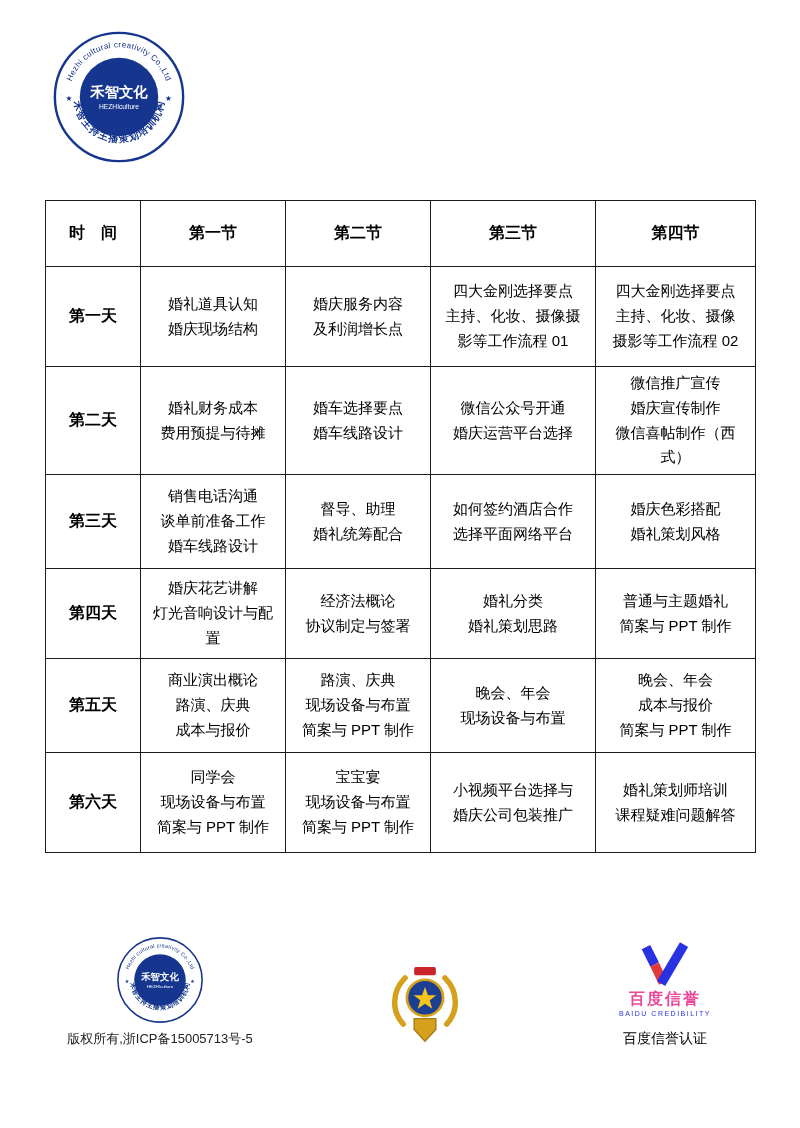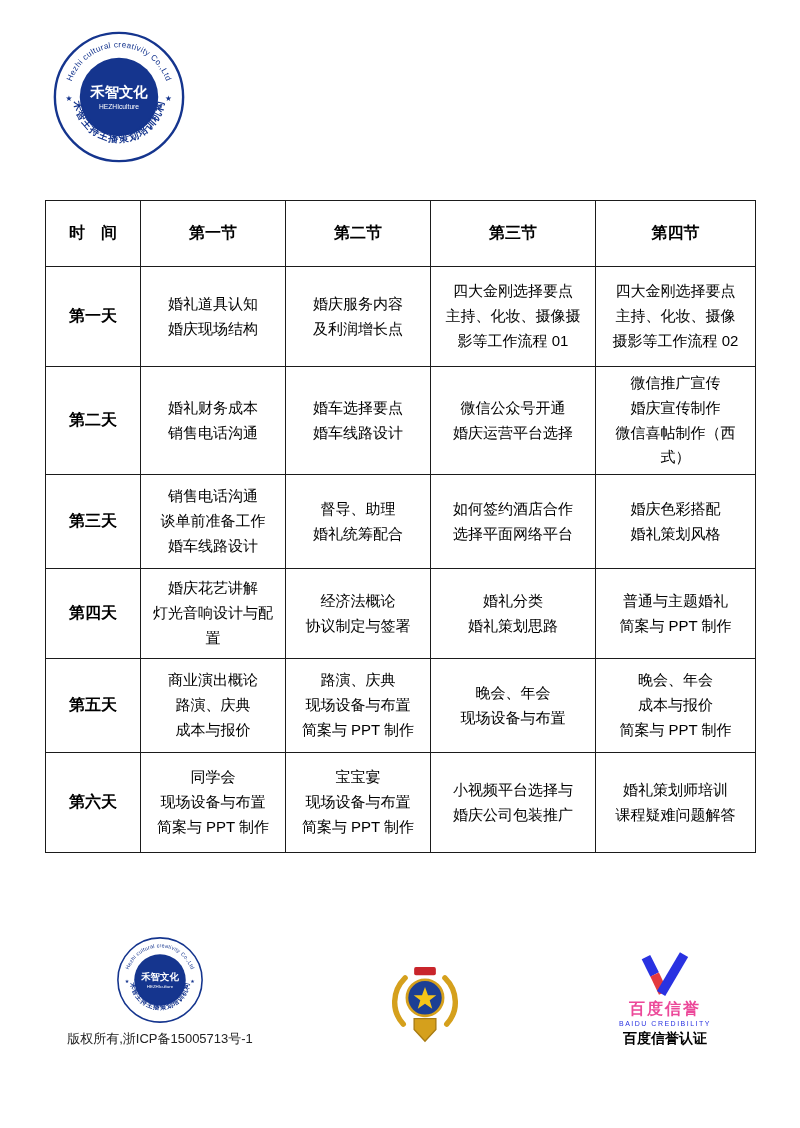--- a/index.html
+++ b/index.html
@@ -32,21 +32,21 @@
   .footer { position:absolute; top:930px; left:45px; right:45px; display:flex; justify-content:space-between; }
   .footer-block { display:flex; flex-direction:column; align-items:center; justify-content:flex-end; height:118px; }
   .footer-block.left { width:230px; }
   .footer-block.center { width:250px; }
   .footer-block.right { width:180px; }
   .logo-sm { width:88px; height:88px; }
   .copyright { margin-top:6px; font-size:13px; color:#222; white-space:nowrap; }
   .police-text { margin-top:6px; font-size:15px; font-weight:bold; color:#000; white-space:nowrap; }
   .baidu-title { font-size:16px; font-weight:bold; color:#ec4899; letter-spacing:2px; margin-top:2px; }
   .baidu-sub { font-size:7px; color:#2932e1; letter-spacing:1.5px; }
-  .baidu-cert { margin-top:3px; font-size:14px; font-weight:bold; color:#000; white-space:nowrap; }
+  .baidu-cert { margin-top:13px; font-size:14px; font-weight:normal; color:#000; white-space:nowrap; }
 
   
   .watermark { position:absolute; right:8px; top:1070px; text-align:left; }
   .wm-row { display:flex; align-items:flex-end; }
   .wm-name { font-size:24px; font-weight:bold; color:#f0558d; letter-spacing:2px; margin-left:2px; }
   .wm-url { font-size:12px; font-weight:bold; color:#f0558d; margin-top:1px; margin-left:4px; }
 
   .ring-text { fill:#15358e; }
 </style>
 </head>
@@ -101,21 +101,21 @@
           <td class="cell">四大金刚选择要点
 主持、化妆、摄像摄
 影等工作流程 01</td>
           <td class="cell">四大金刚选择要点
 主持、化妆、摄像
 摄影等工作流程 02</td>
         </tr>
         <tr>
           <td class="day">第二天</td>
           <td class="cell">婚礼财务成本
-销售电话沟通</td>
+费用预提与待摊</td>
           <td class="cell">婚车选择要点
 婚车线路设计</td>
           <td class="cell">微信公众号开通
 婚庆运营平台选择</td>
           <td class="cell">微信推广宣传
 婚庆宣传制作
 微信喜帖制作（西式）</td>
         </tr>
         <tr>
           <td class="day">第三天</td>
@@ -183,21 +183,21 @@
           <textPath href="#ring-top-2" startOffset="50%" text-anchor="middle">Hezhi cultural creativity Co.,Ltd</textPath>
         </text>
         <text class="ring-text" font-size="10.5" font-weight="bold" letter-spacing="1">
           <textPath href="#ring-bot-2" startOffset="50%" text-anchor="middle">禾智主持主播策划培训机构</textPath>
         </text>
         <text x="14" y="74" font-size="8" fill="#15358e">★</text>
         <text x="118" y="74" font-size="8" fill="#15358e">★</text>
         <text x="70" y="70" text-anchor="middle" font-size="15" font-weight="bold" fill="#ffffff">禾智文化</text>
         <text x="70" y="83" text-anchor="middle" font-size="7" fill="#ffffff">HEZHIculture</text>
       </svg>
-      <div class="copyright">版权所有,浙ICP备15005713号-1</div>
+      <div class="copyright">版权所有,浙ICP备15005713号-5</div>
     </div>
 
     <div class="footer-block center">
       <svg viewBox="0 0 84 92" width="76" height="84">
         <path d="M18,66 C5,52 5,30 20,15" fill="none" stroke="#d5a01c" stroke-width="6" stroke-linecap="round"></path>
         <path d="M66,66 C79,52 79,30 64,15" fill="none" stroke="#d5a01c" stroke-width="6" stroke-linecap="round"></path>
         <rect x="30" y="3" width="24" height="9" rx="2" fill="#c9252b"></rect>
         <circle cx="42" cy="37" r="20" fill="#1c3f94" stroke="#d5a01c" stroke-width="3"></circle>
         <polygon points="42,25 45.3,34 54.5,34 47.2,39.6 50,49 42,43.4 34,49 36.8,39.6 29.5,34 38.7,34" fill="#f5c518"></polygon>
         <path d="M30,60 h24 v12 l-12,13 l-12,-13 z" fill="#d5a01c" stroke="#a87b12" stroke-width="1.5"></path>

